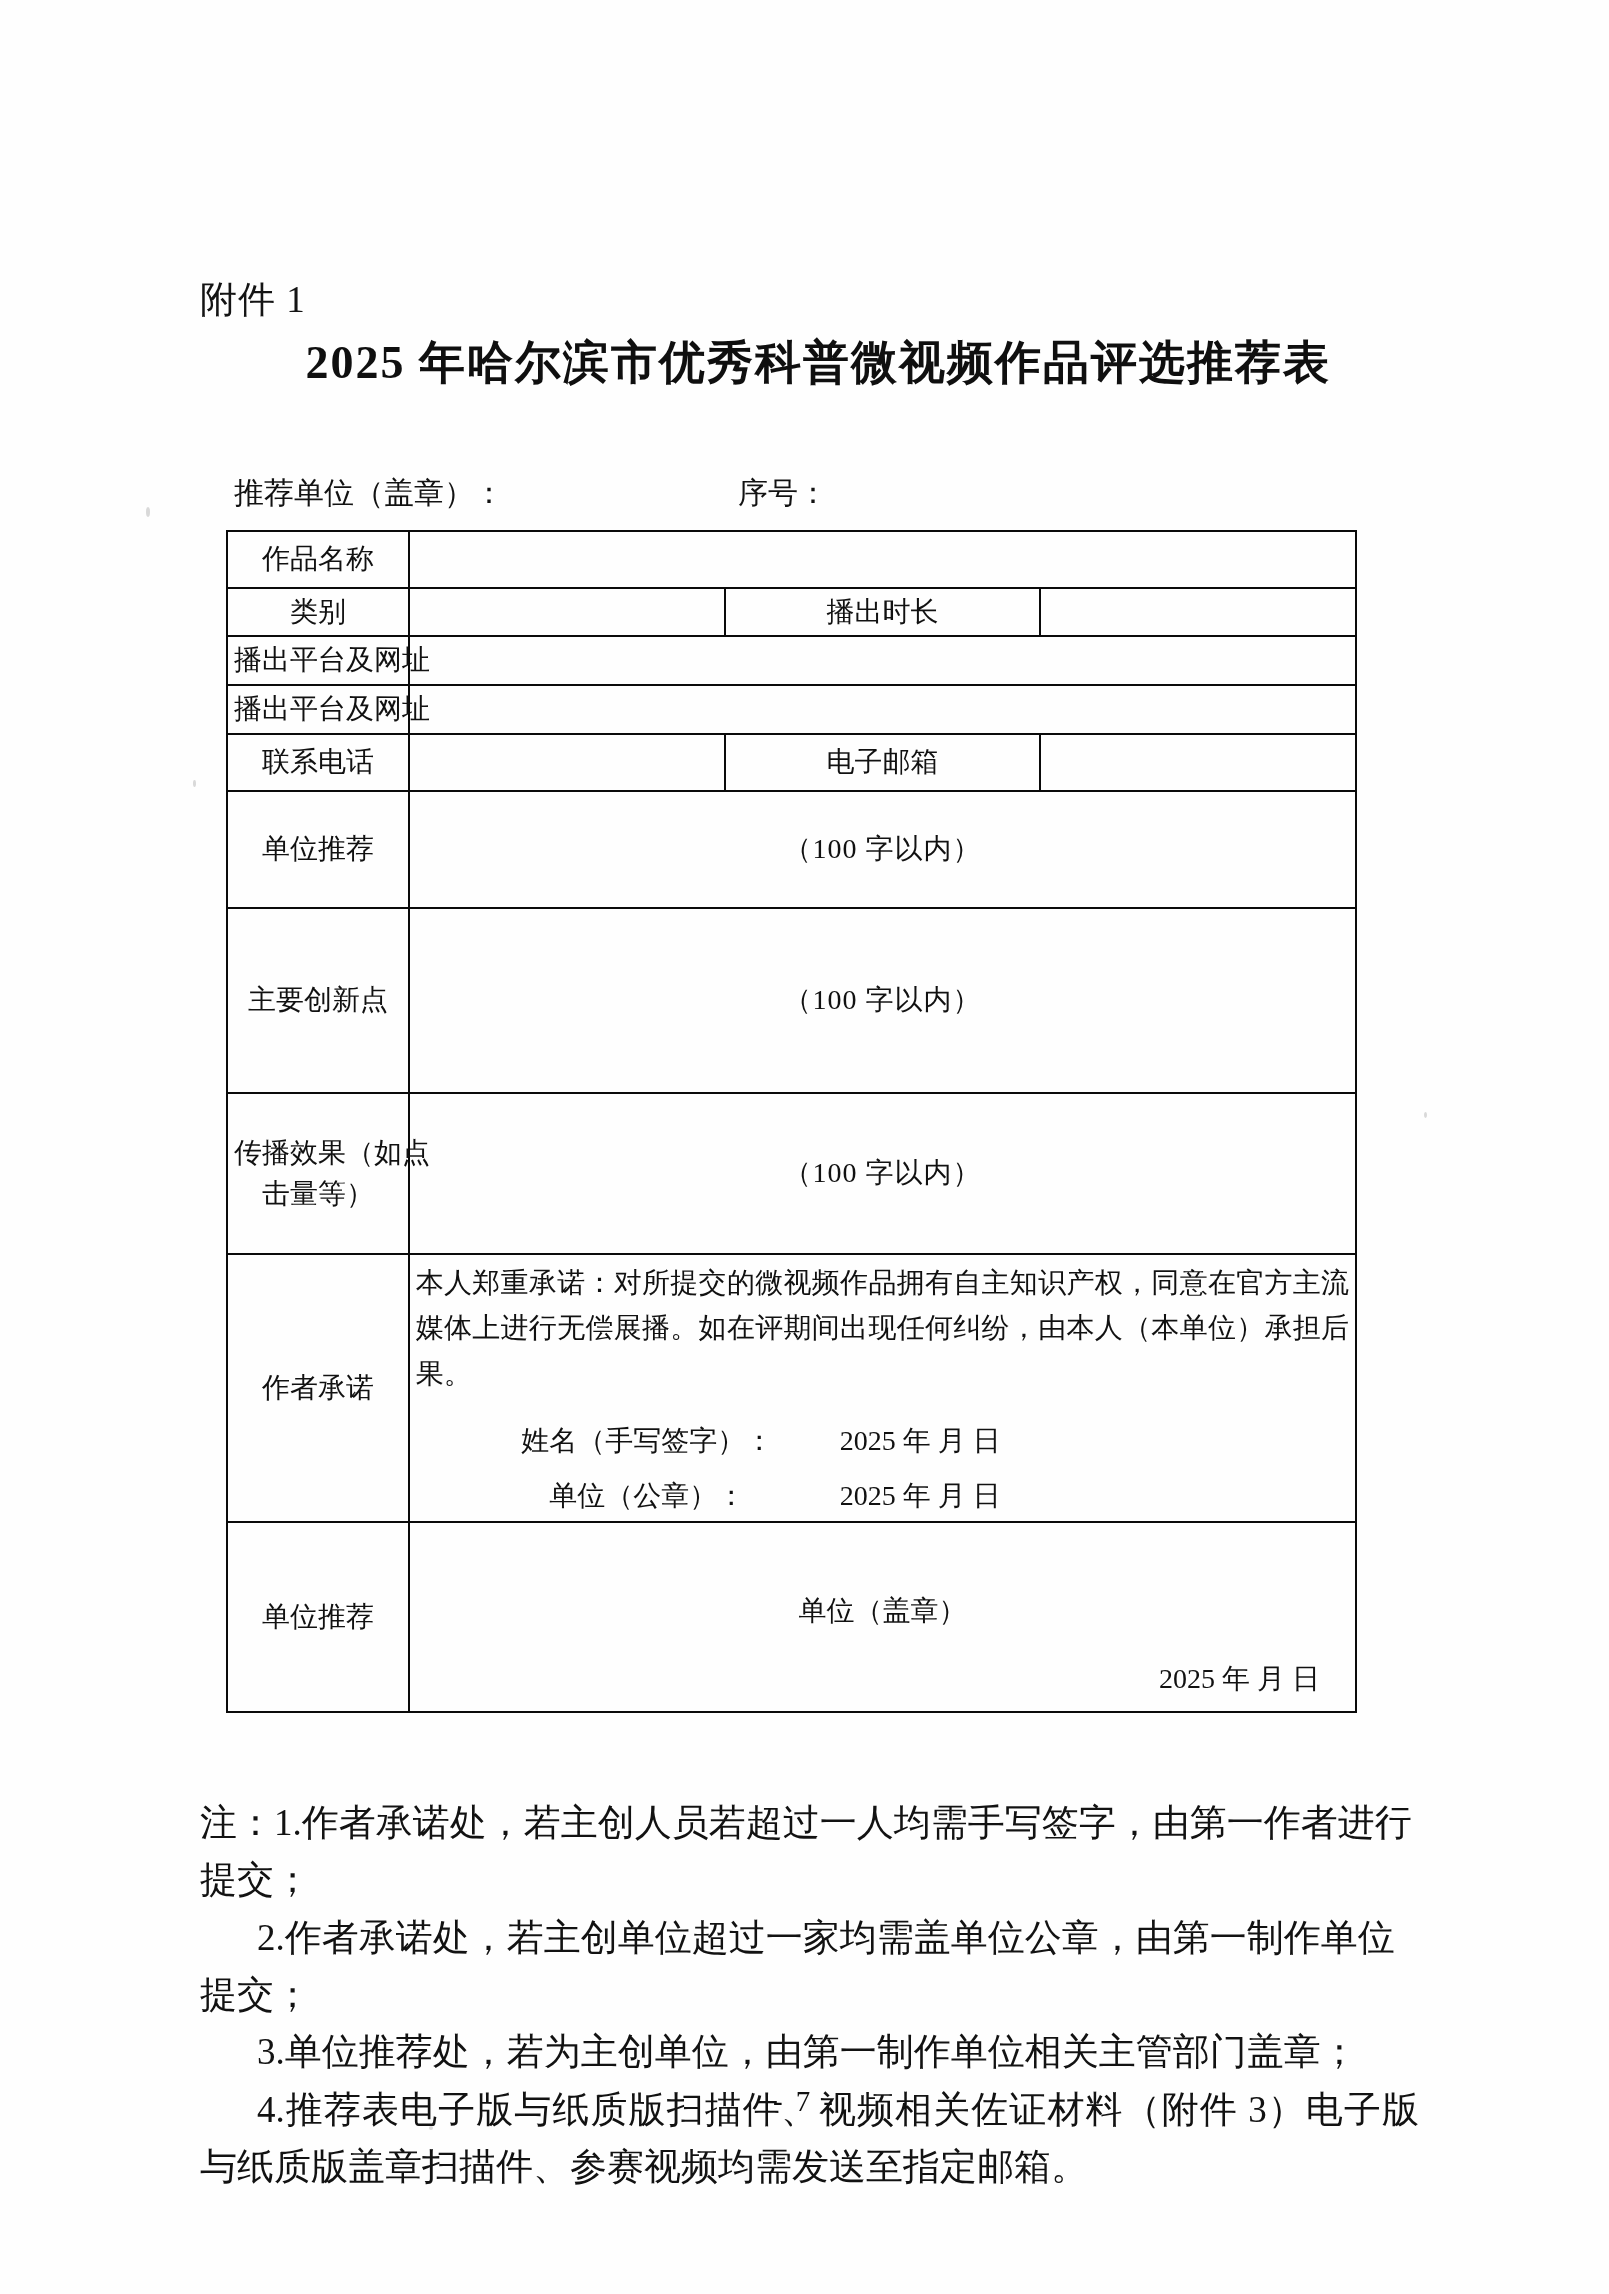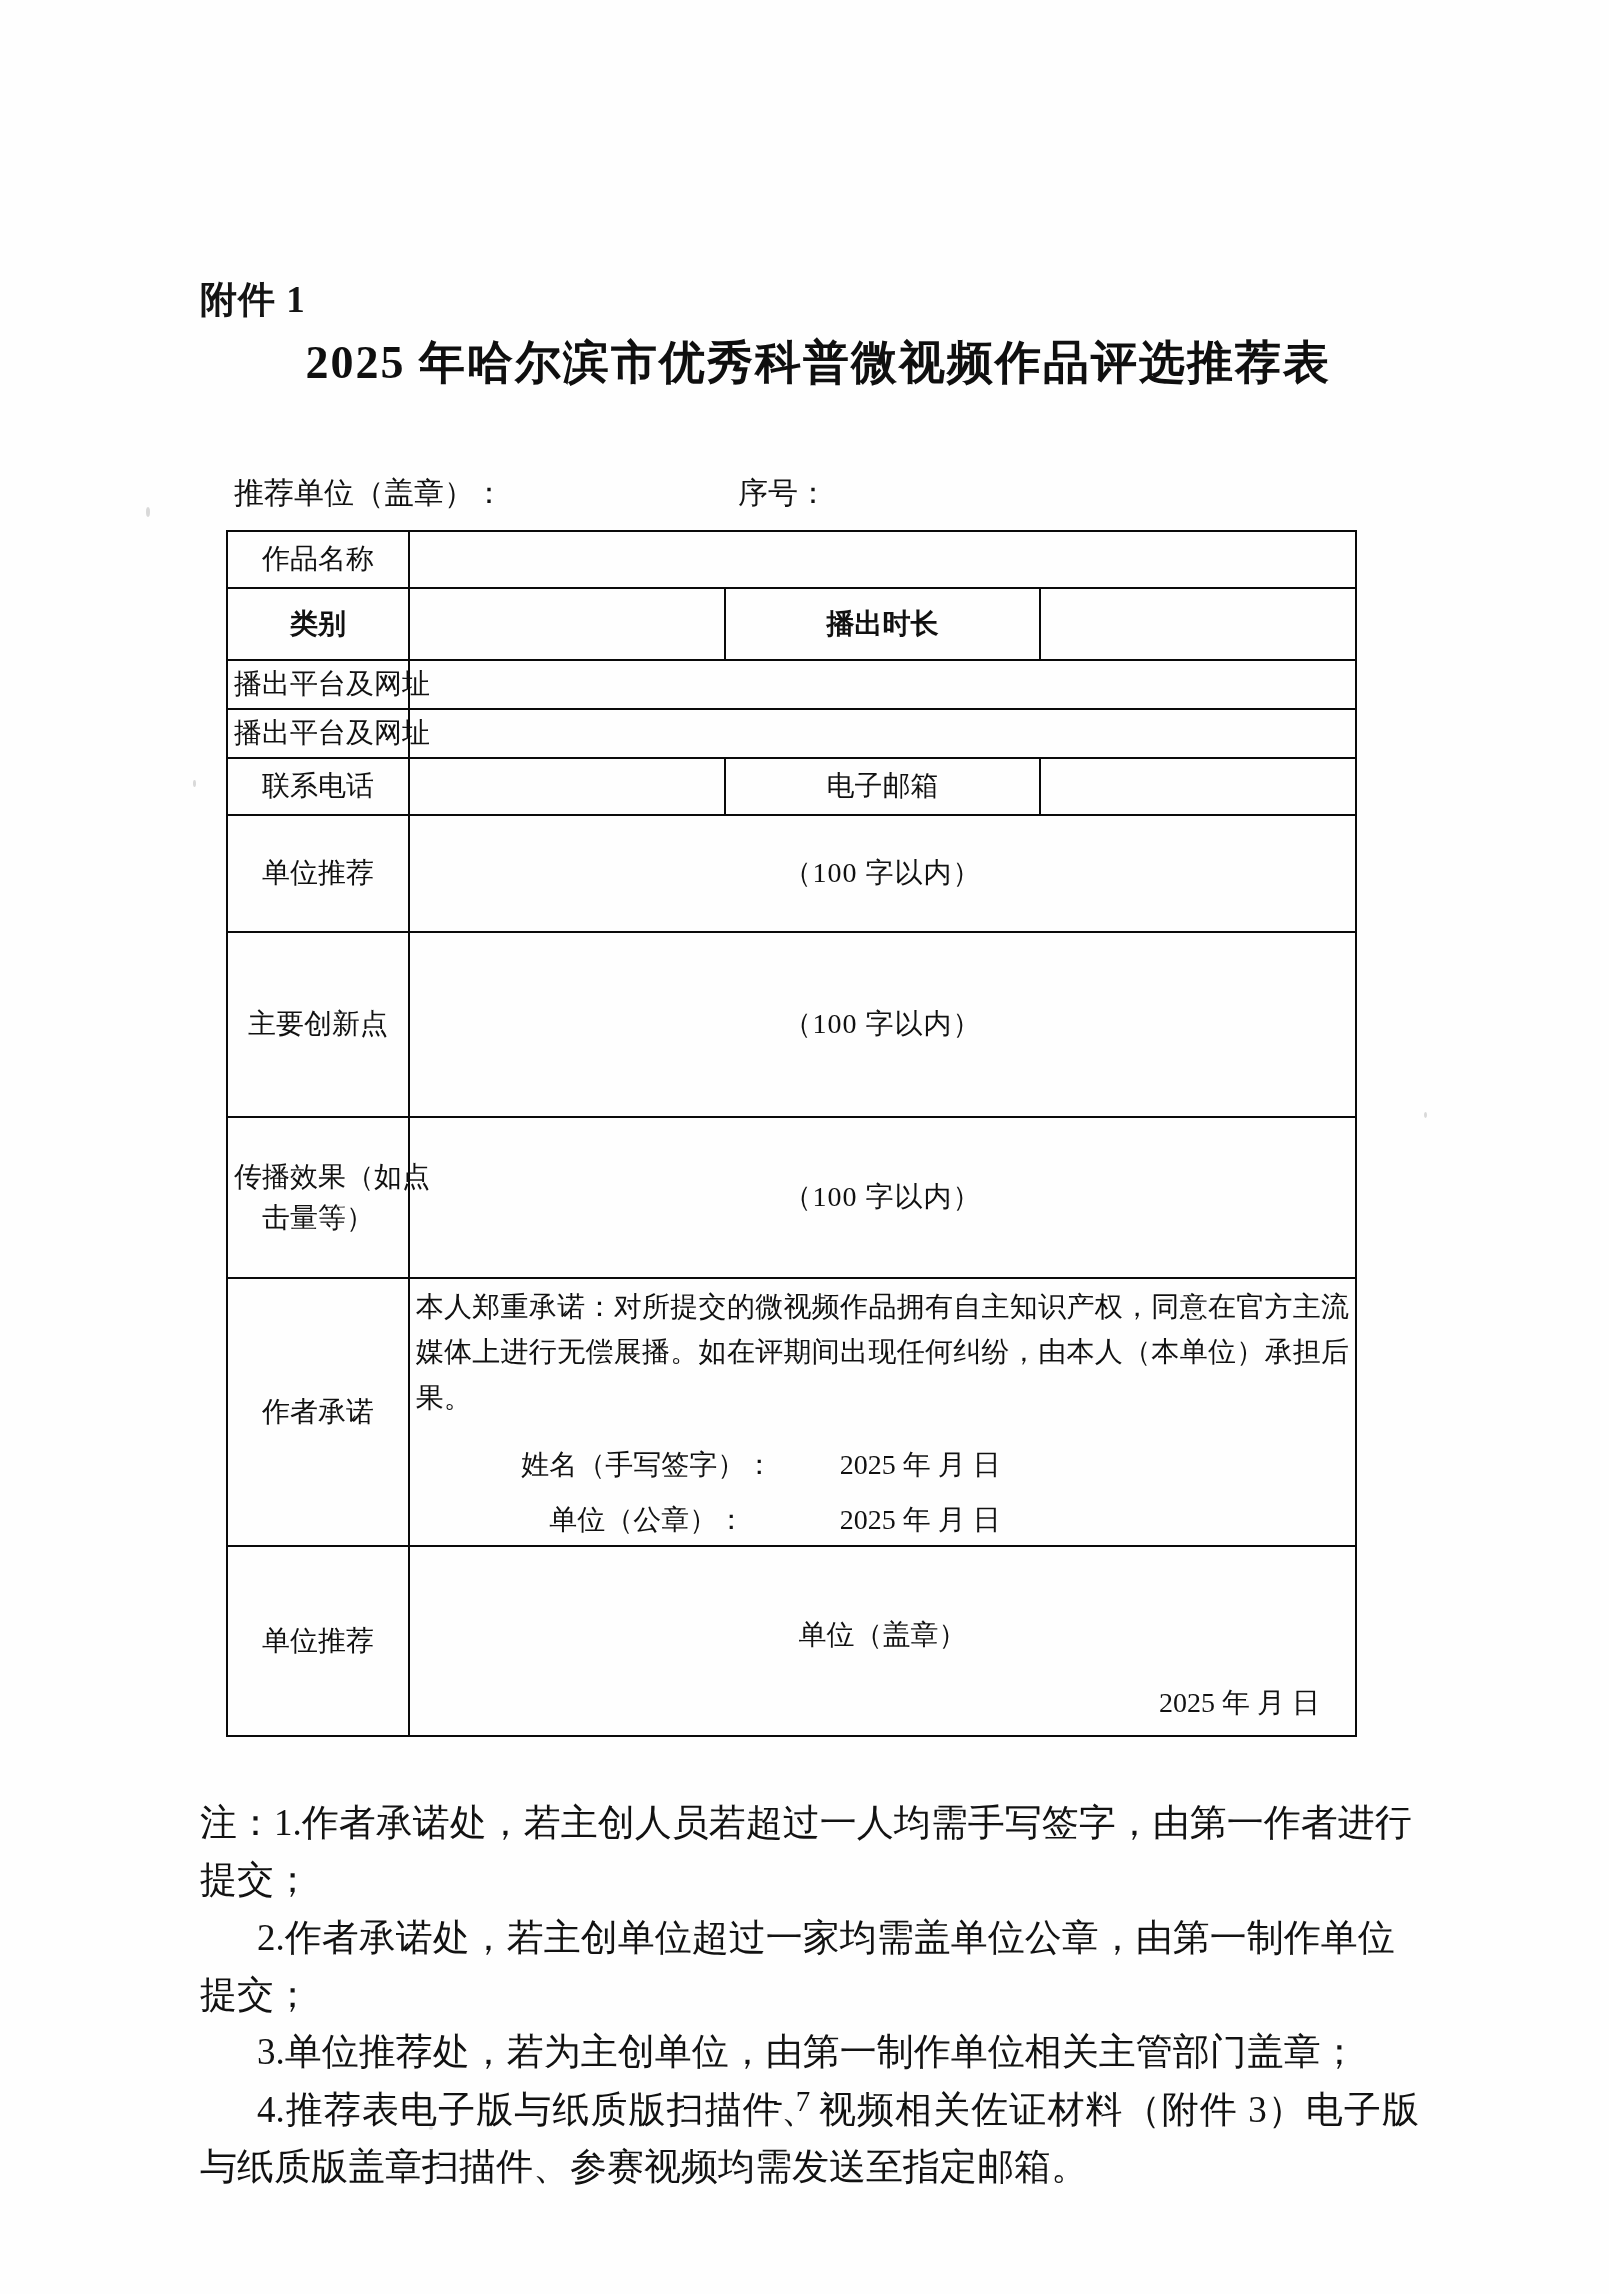--- a/index.html
+++ b/index.html
@@ -22,21 +22,21 @@
     height: 2295px;
     background: #fefefe;
   }
 
   
   .attachment-label {
     position: absolute;
     left: 200px;
     top: 275px;
     font-size: 37px;
-    font-weight: bold;
+    font-weight: normal;
     letter-spacing: 1px;
     color: #141414;
     white-space: nowrap;
   }
 
   
   .doc-title {
     position: absolute;
     left: 0;
     top: 332px;
@@ -87,21 +87,21 @@
   }
   td.label {
     width: 168px;
     white-space: nowrap;
   }
   td.sublabel {
     width: 146px;
     white-space: nowrap;
   }
   .r-title   { height: 57px; }
-  .r-cat     { height: 72px; font-weight: bold; }
+  .r-cat     { height: 48px; }
   .r-creator { height: 49px; }
   .r-plat    { height: 49px; }
   .r-phone   { height: 57px; }
   .r-intro   { height: 117px; }
   .r-innov   { height: 185px; padding-left: 8px; }
   .r-effect  { height: 161px; border-radius: 8px; }
   .r-promise { height: 268px; }
   .r-rec     { height: 190px; margin-left: 48px; }
 
   td.val-wide { }

